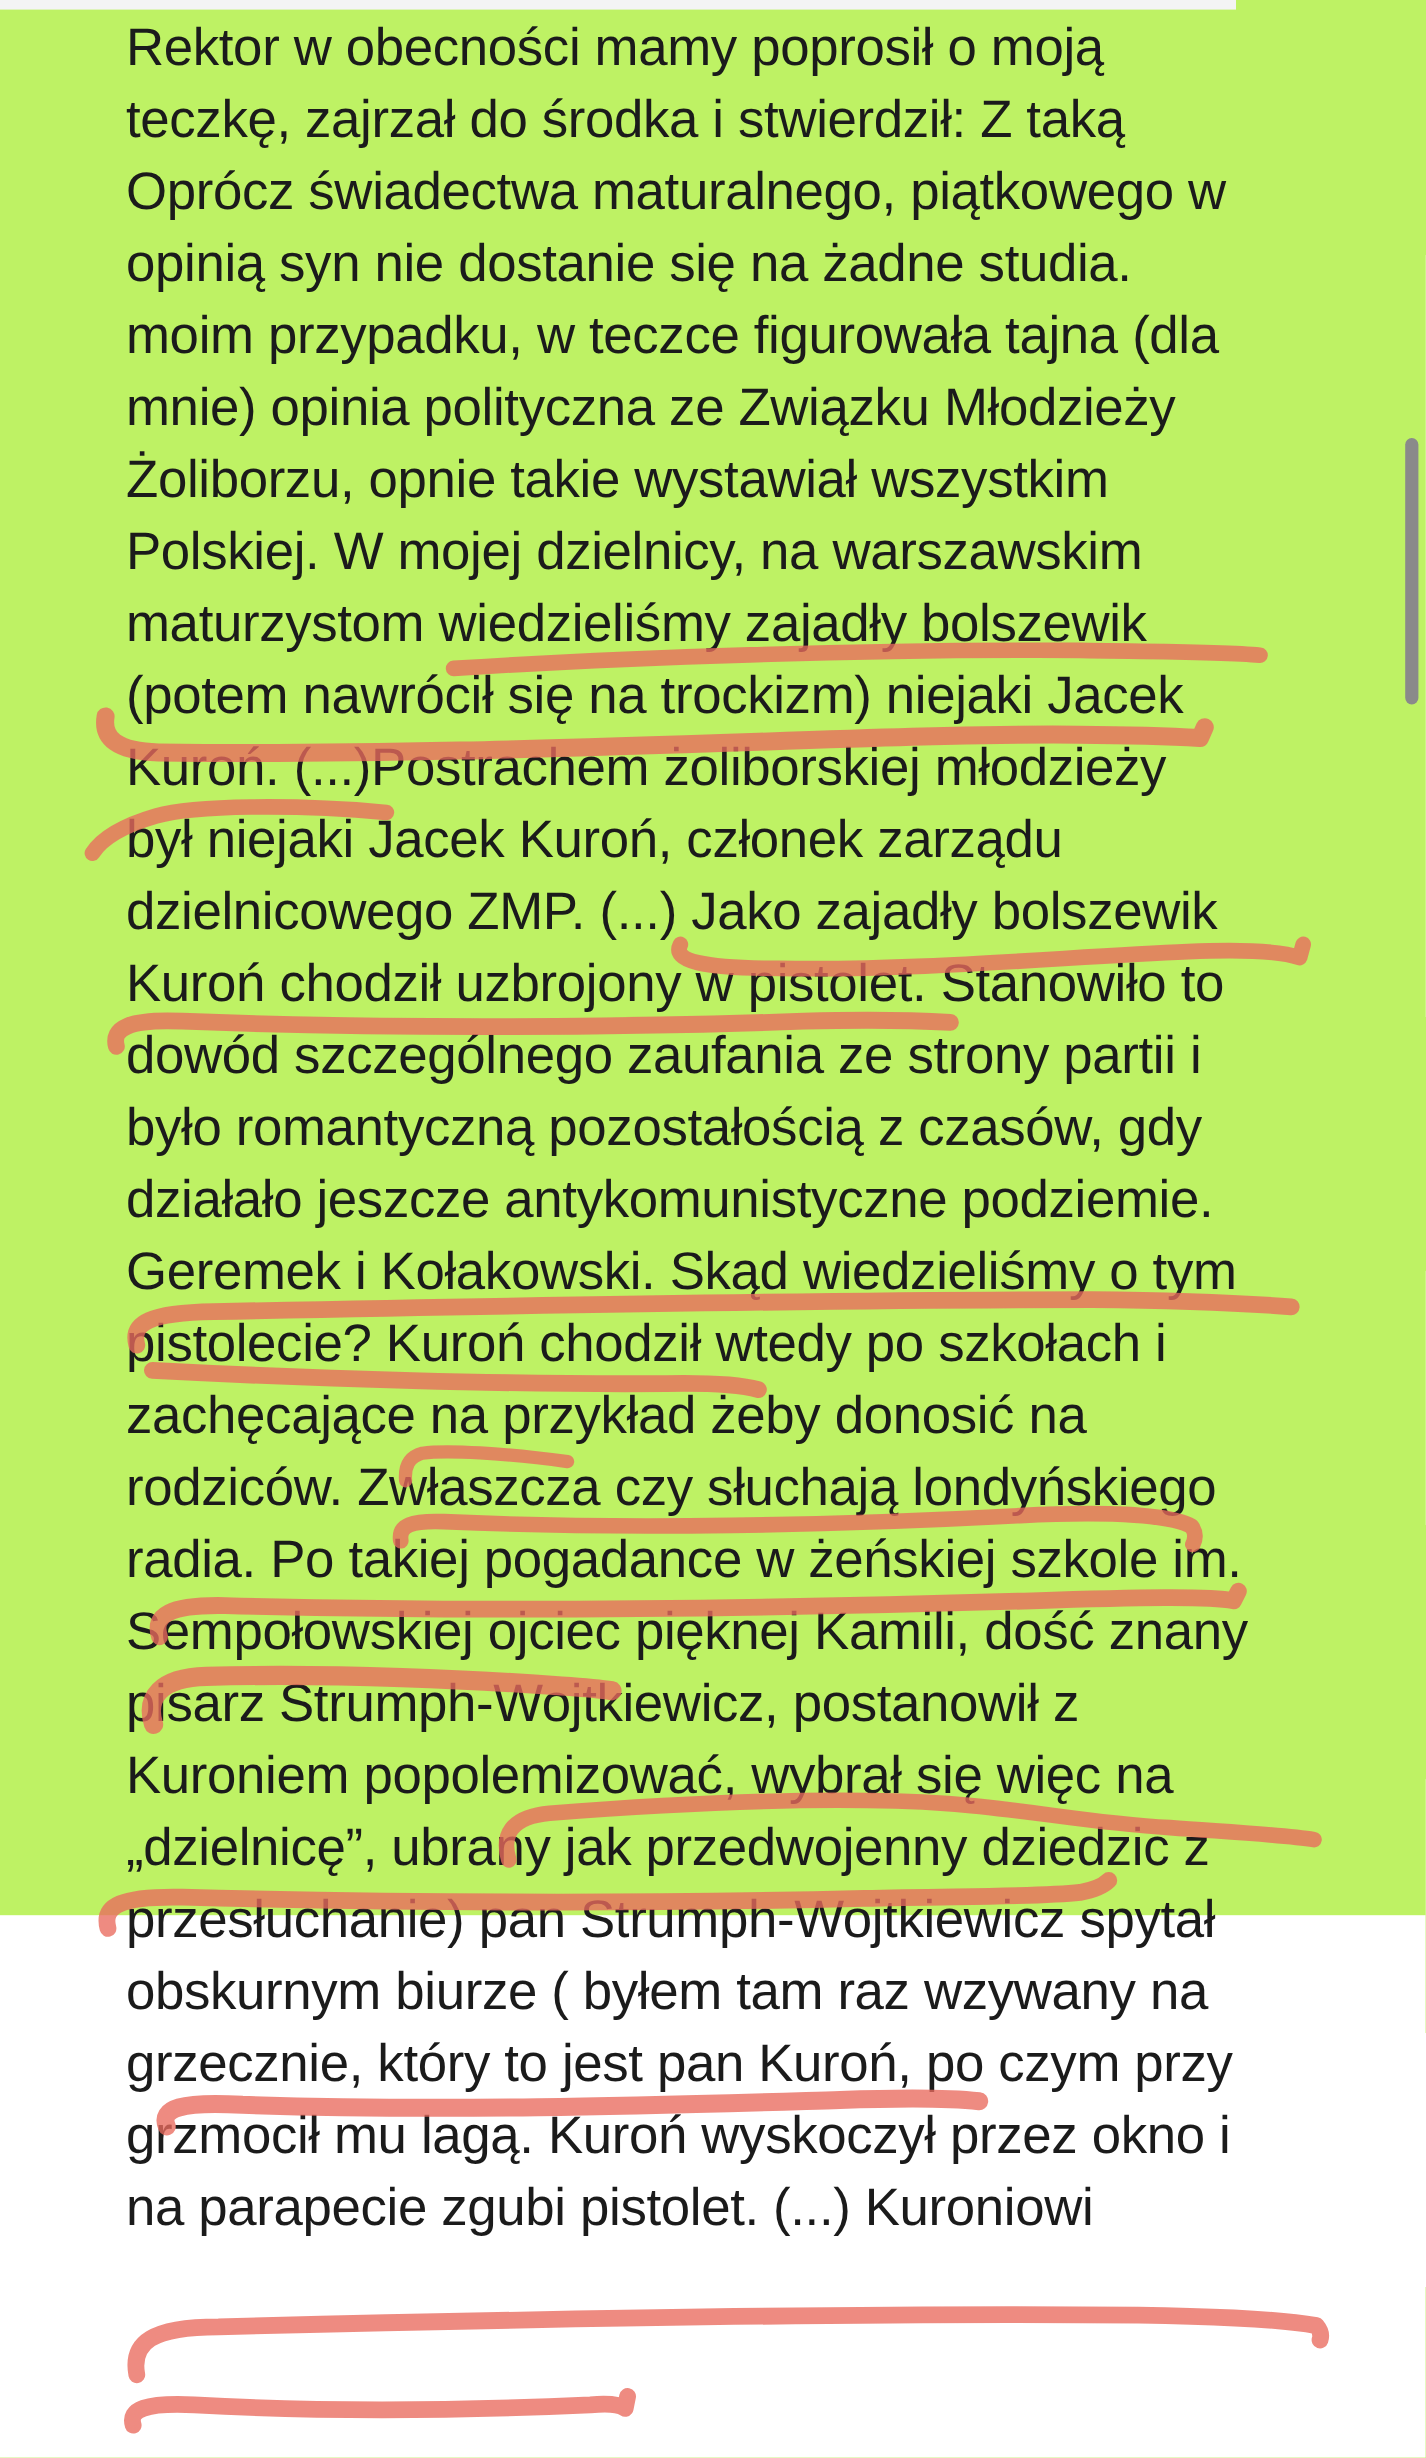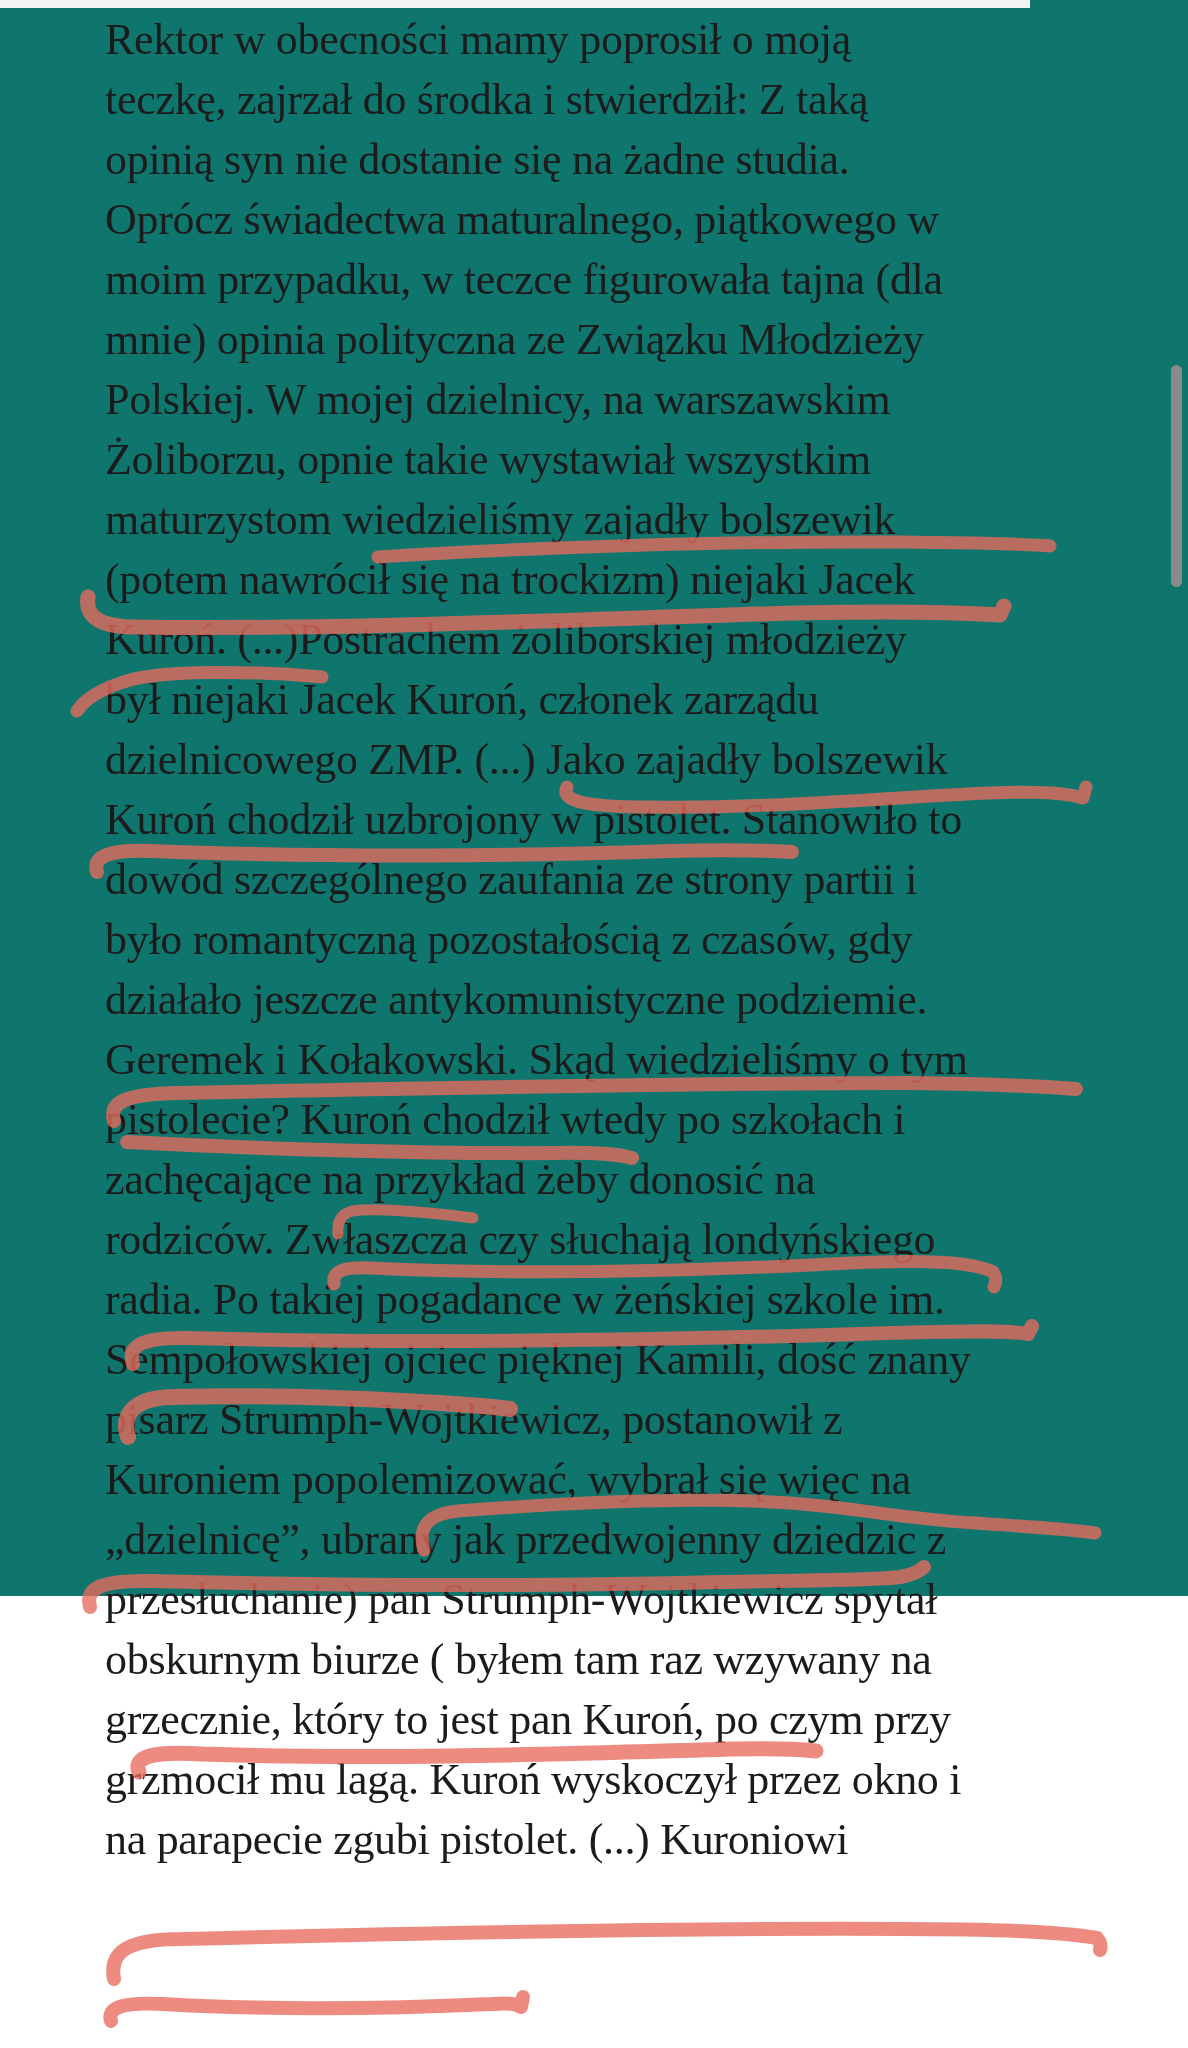--- a/index.html
+++ b/index.html
@@ -1,21 +1,21 @@
 <!DOCTYPE html>
 <html><head>
 <meta charset="utf-8">
 <style>
   html,body{margin:0;padding:0;}
   body{
     width:1188px;height:2048px;overflow:hidden;
     background:#ffffff;
     font-family:"Liberation Sans", sans-serif;
   }
-  .screen{position:relative;width:1188px;height:1596px;background:#0f766e;font-family:Liberation Serif, serif;}
+  .screen{position:relative;width:1188px;height:1596px;background:#bef264;}
   .top-edge{
     position:absolute;left:0;top:0;width:1030px;height:8px;
     background:#f4f4f5;
   }
   .text-column{
     position:absolute;left:105px;top:10px;
     font-size:44px;line-height:60px;letter-spacing:-0.3px;
     color:#1b1b1b;white-space:nowrap;
   }
   .line{height:60px;}
@@ -30,26 +30,26 @@
 </style>
 </head>
 <body>
 
 <div class="screen">
   <div class="top-edge"></div>
 
   <div class="text-column" id="text-column" style="color: rgb(27, 27, 27);">
       <div class="line">Rektor w obecności mamy poprosił o moją</div>
       <div class="line">teczkę, zajrzał do środka i stwierdził: Z taką</div>
+      <div class="line">Oprócz świadectwa maturalnego, piątkowego w</div>
       <div class="line">opinią syn nie dostanie się na żadne studia.</div>
-      <div class="line">Oprócz świadectwa maturalnego, piątkowego w</div>
       <div class="line">moim przypadku, w teczce figurowała tajna (dla</div>
       <div class="line">mnie) opinia polityczna ze Związku Młodzieży</div>
+      <div class="line">Żoliborzu, opnie takie wystawiał wszystkim</div>
       <div class="line">Polskiej. W mojej dzielnicy, na warszawskim</div>
-      <div class="line">Żoliborzu, opnie takie wystawiał wszystkim</div>
       <div class="line">maturzystom wiedzieliśmy zajadły bolszewik</div>
       <div class="line">(potem nawrócił się na trockizm) niejaki Jacek</div>
       <div class="line">Kuroń. (...)Postrachem żoliborskiej młodzieży</div>
       <div class="line">był niejaki Jacek Kuroń, członek zarządu</div>
       <div class="line">dzielnicowego ZMP. (...) Jako zajadły bolszewik</div>
       <div class="line">Kuroń chodził uzbrojony w pistolet. Stanowiło to</div>
       <div class="line">dowód szczególnego zaufania ze strony partii i</div>
       <div class="line">było romantyczną pozostałością z czasów, gdy</div>
       <div class="line">działało jeszcze antykomunistyczne podziemie.</div>
       <div class="line">Geremek i Kołakowski. Skąd wiedzieliśmy o tym</div>

